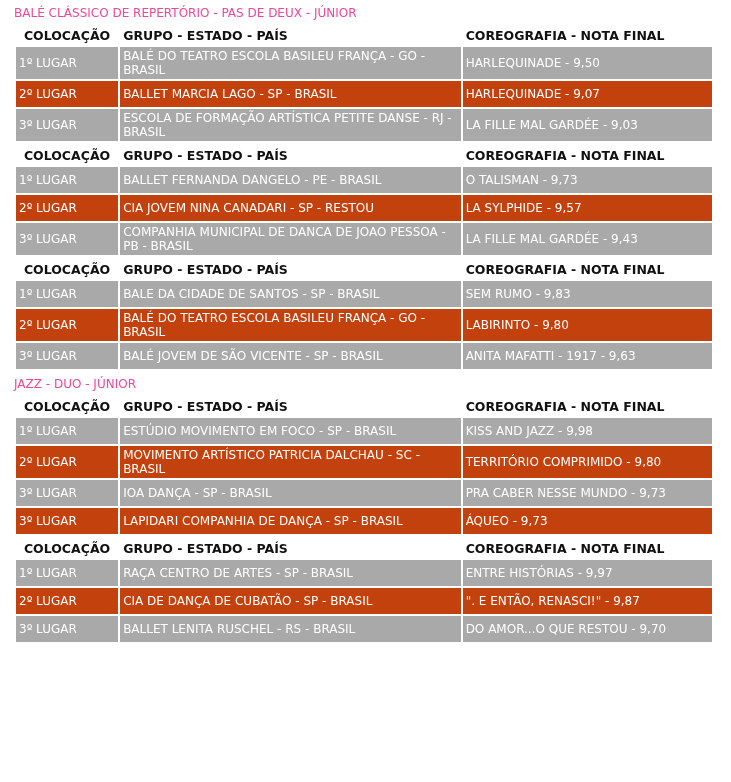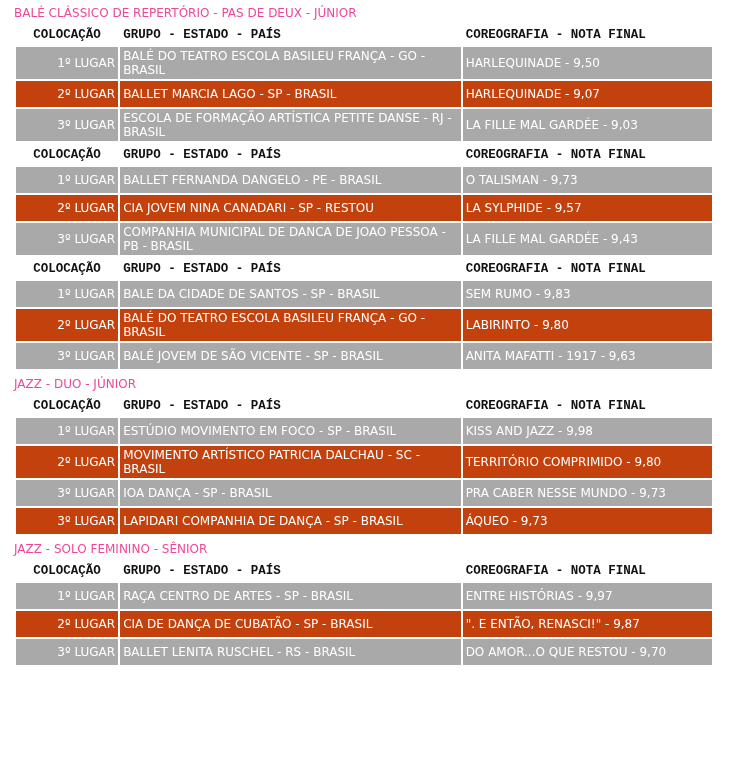--- a/index.html
+++ b/index.html
@@ -17,29 +17,29 @@
   }
   table.results {
     border-collapse: separate;
     border-spacing: 2px;
     margin-left: 0px;
     table-layout: fixed;
     width: 700px;
   }
   table.results th {
     font-weight: bold; color: #111; font-size: 12.5px;
-    height: 20px; padding: 0 3px; text-align: left; white-space: nowrap; font-family: Liberation Mono, monospace;
+    height: 20px; padding: 0 3px; text-align: left; white-space: nowrap;
   }
   table.results th.col-place { text-align: center; }
   table.results td {
     color: #ffffff; font-size: 12px; line-height: 14px;
     padding: 2px 3px; vertical-align: middle;
     height: 22px;
   }
-  table.results td.place { text-align: right; }
+  table.results td.place { text-align: left; }
   tr.gray td { background: #a9a9a9; }
   tr.purple td { background: #c2410c; }
   col.c1 { width: 102px; }
   col.c2 { width: 340px; }
   col.c3 { width: 249px; }
 </style>
 </head>
 <body>
 
 <div id="results-root">
@@ -189,21 +189,20 @@
   <tr class="purple">
     <td class="place">3º LUGAR</td>
     <td>LAPIDARI COMPANHIA DE DANÇA - SP - BRASIL</td>
     <td>ÁQUEO - 9,73</td>
   </tr>
 </tbody>
     </table>
   </div>
 
   <div class="section">
-    <div class="section-title">JAZZ - SOLO FEMININO - SÊNIOR</div>
     <table class="results">
       <colgroup>
           <col class="c1">
           <col class="c2">
           <col class="c3">
         </colgroup>
       <thead>
         <tr>
           <th class="col-place">COLOCAÇÃO</th>
           <th>GRUPO - ESTADO - PAÍS</th>

